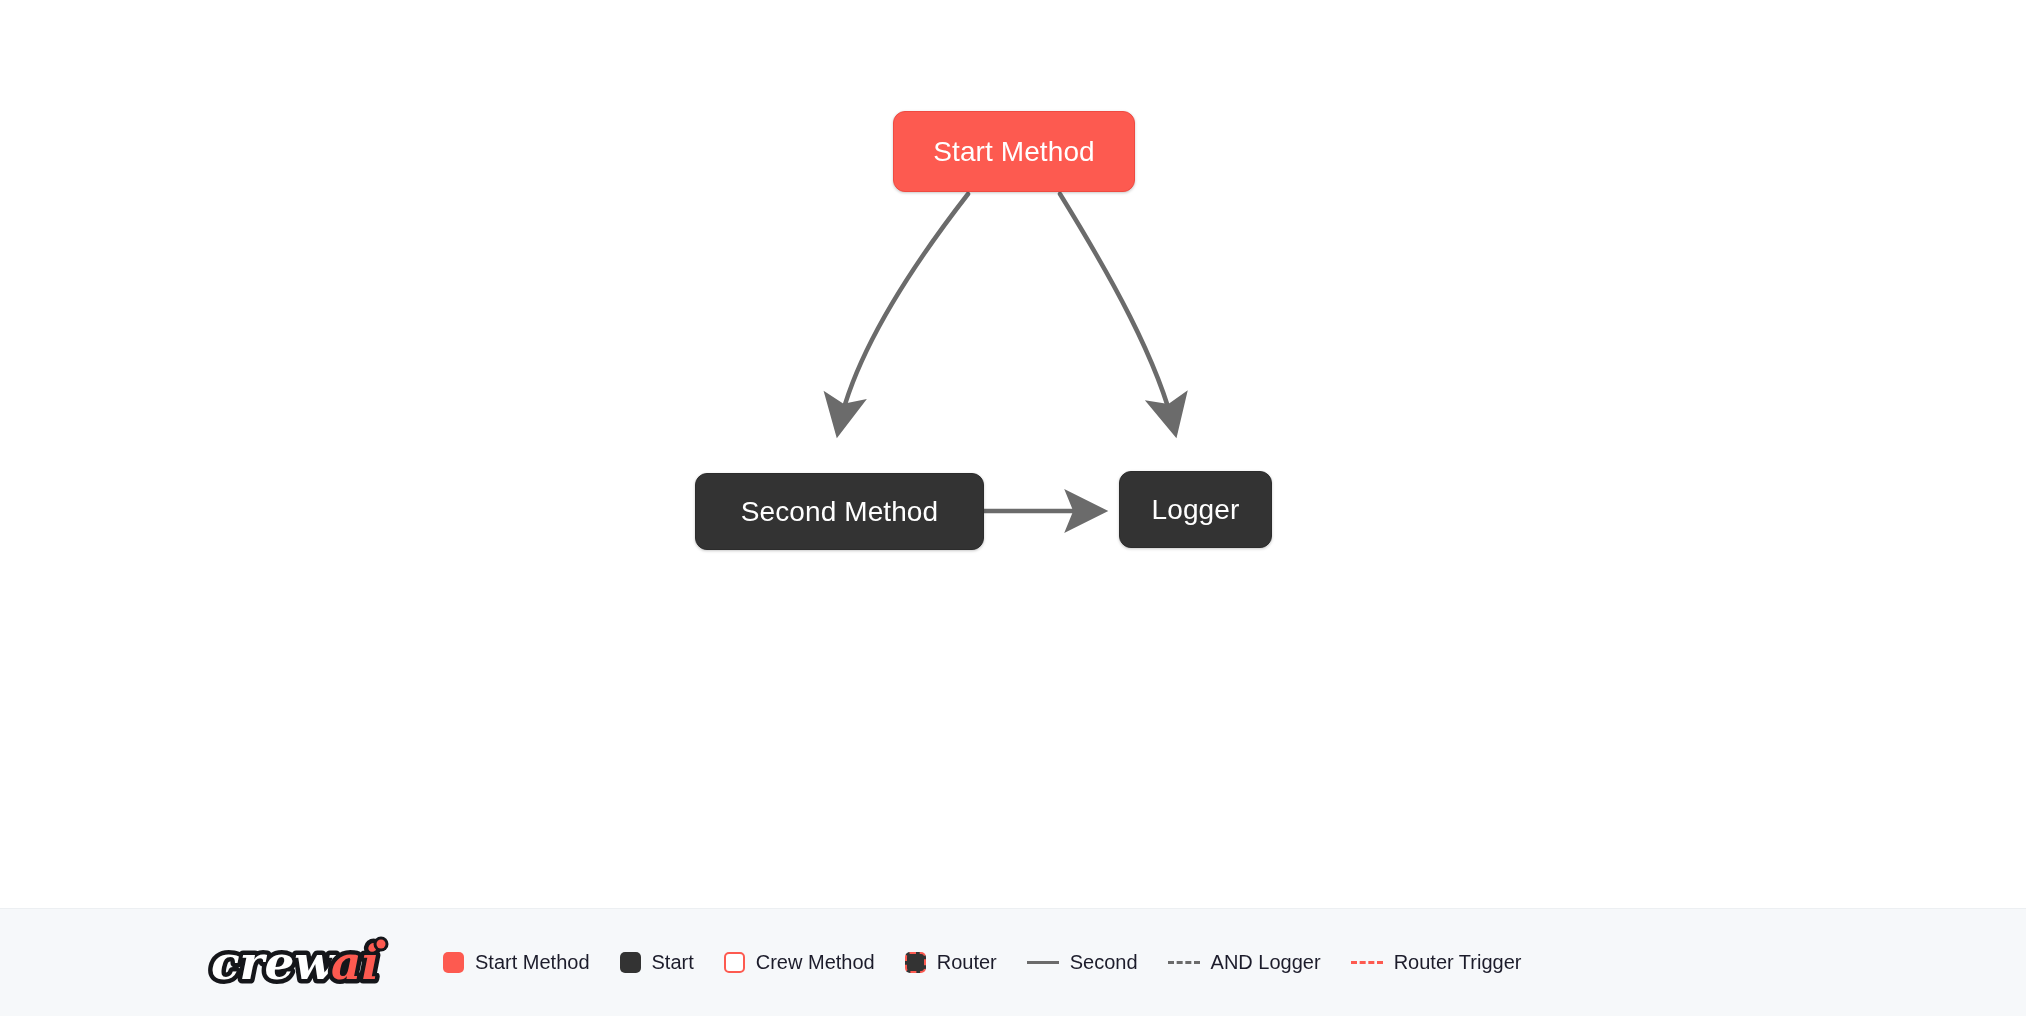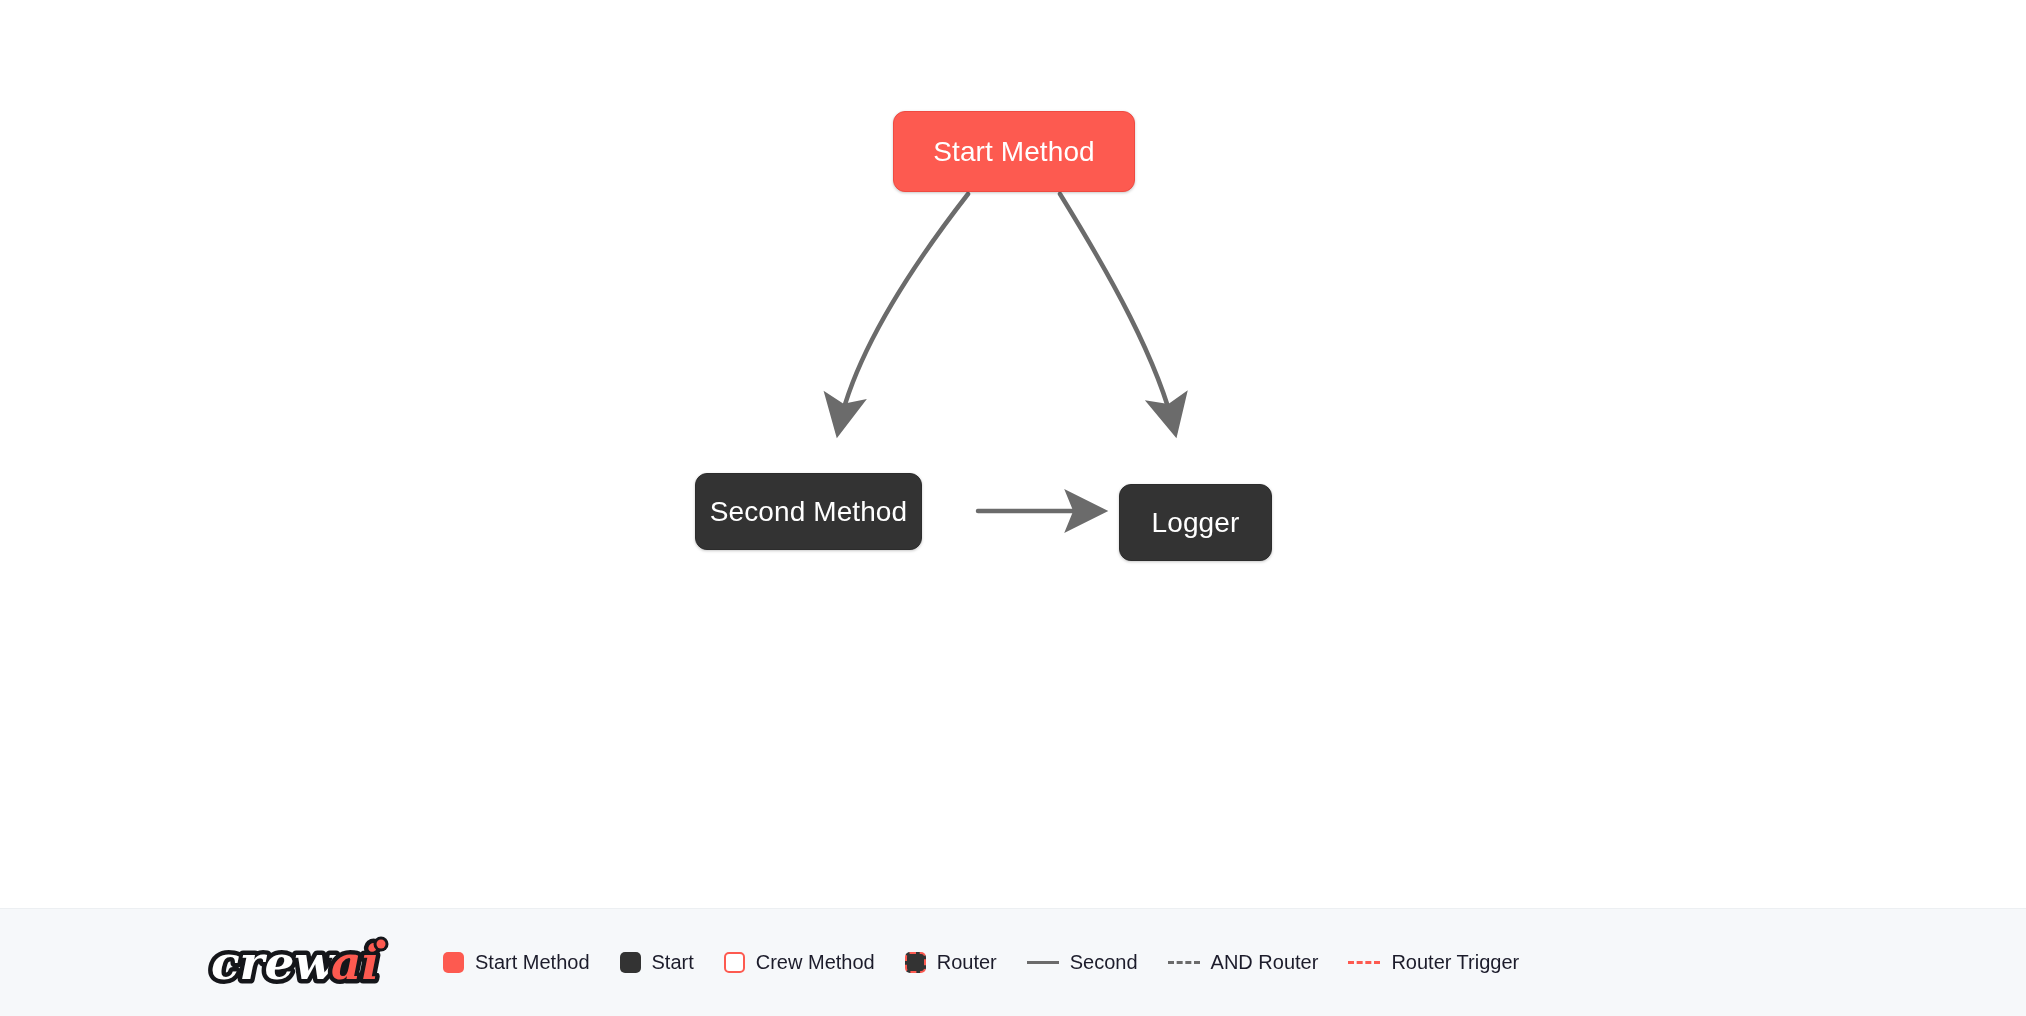--- a/index.html
+++ b/index.html
@@ -133,25 +133,25 @@
 
     <path d="M 1060,194 C 1110,275 1158,360 1175,432" fill="none" stroke="#6b6b6b" stroke-width="4.5" stroke-linecap="round" marker-end="url(#arrow-gray)"></path>
 
     <path d="M 978,511 L 1102,511" fill="none" stroke="#6b6b6b" stroke-width="4.5" stroke-linecap="round" marker-end="url(#arrow-gray)"></path>
   </svg>
 
   <div class="node node-start" style="left:893px; top:111px; width:242px; height:81px;">
     <span>Start Method</span>
   </div>
 
-  <div class="node node-method" style="left:695px; top:473px; width:227px; height:77px;align-items:center;">
+  <div class="node node-method" style="left:695px; top:473px; width:289px; height:77px;align-items:center;">
     <span>Second Method</span>
   </div>
 
-  <div class="node node-method" style="left:1119px; top:484px; width:153px; height:77px;">
+  <div class="node node-method" style="left:1119px; top:471px; width:153px; height:77px;">
     <span>Logger</span>
   </div>
 
 </div>
 
 <div id="legend-bar">
   <div id="legend-inner">
 
     <svg id="crewai-logo" viewBox="0 0 210 62">
       <g font-family="'DejaVu Serif', serif" font-size="47" font-style="italic" font-weight="bold">
@@ -184,21 +184,21 @@
       <span class="legend-label">Router</span>
     </div>
 
     <div class="legend-item">
       <span class="line-swatch line-trigger"></span>
       <span class="legend-label">Second</span>
     </div>
 
     <div class="legend-item">
       <span class="line-swatch line-and-trigger"></span>
-      <span class="legend-label">AND Router</span>
+      <span class="legend-label">AND Logger</span>
     </div>
 
     <div class="legend-item">
       <span class="line-swatch line-router"></span>
       <span class="legend-label">Router Trigger</span>
     </div>
 
   </div>
 </div>
 

